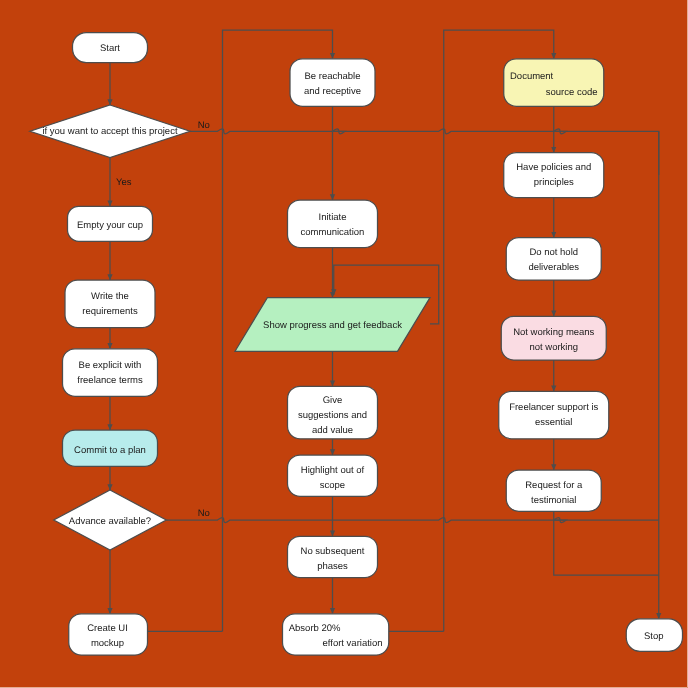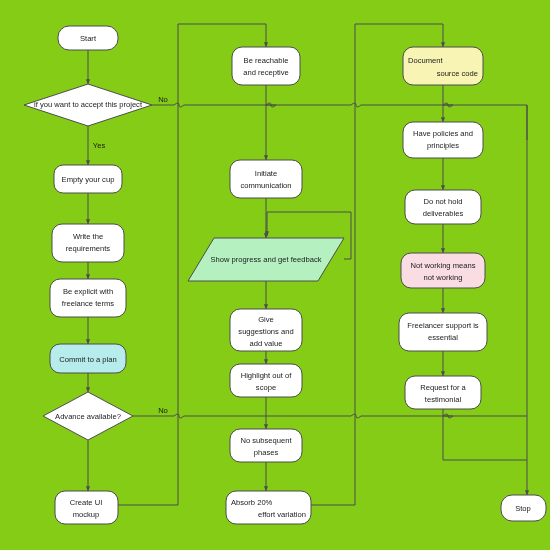--- a/index.html
+++ b/index.html
@@ -1,16 +1,16 @@
 <!DOCTYPE html>
 <html><head>
 <meta charset="utf-8">
 <style>
   html,body{margin:0;padding:0;background:#ffffff;}
-  #stage{position:relative;width:550px;height:550px;background:#84cc16;
+  #stage{position:relative;width:550px;height:550px;background:#c2410c;
          font-family:"Liberation Sans","DejaVu Sans",sans-serif;overflow:hidden;}
   svg{display:block;width:550px;height:550px;}
   .nodeLabel{font-family:"Liberation Sans","DejaVu Sans",sans-serif;
              font-size:7.6px;fill:#1a1a1a;}
   .edgeLabel{font-family:"Liberation Sans","DejaVu Sans",sans-serif;
              font-size:7.6px;fill:#1a1a1a;}
   .shape{stroke:#4d4d4d;stroke-width:1;}
   .link{stroke:#4d4d4d;stroke-width:1;fill:none;}
 </style>
 </head>

